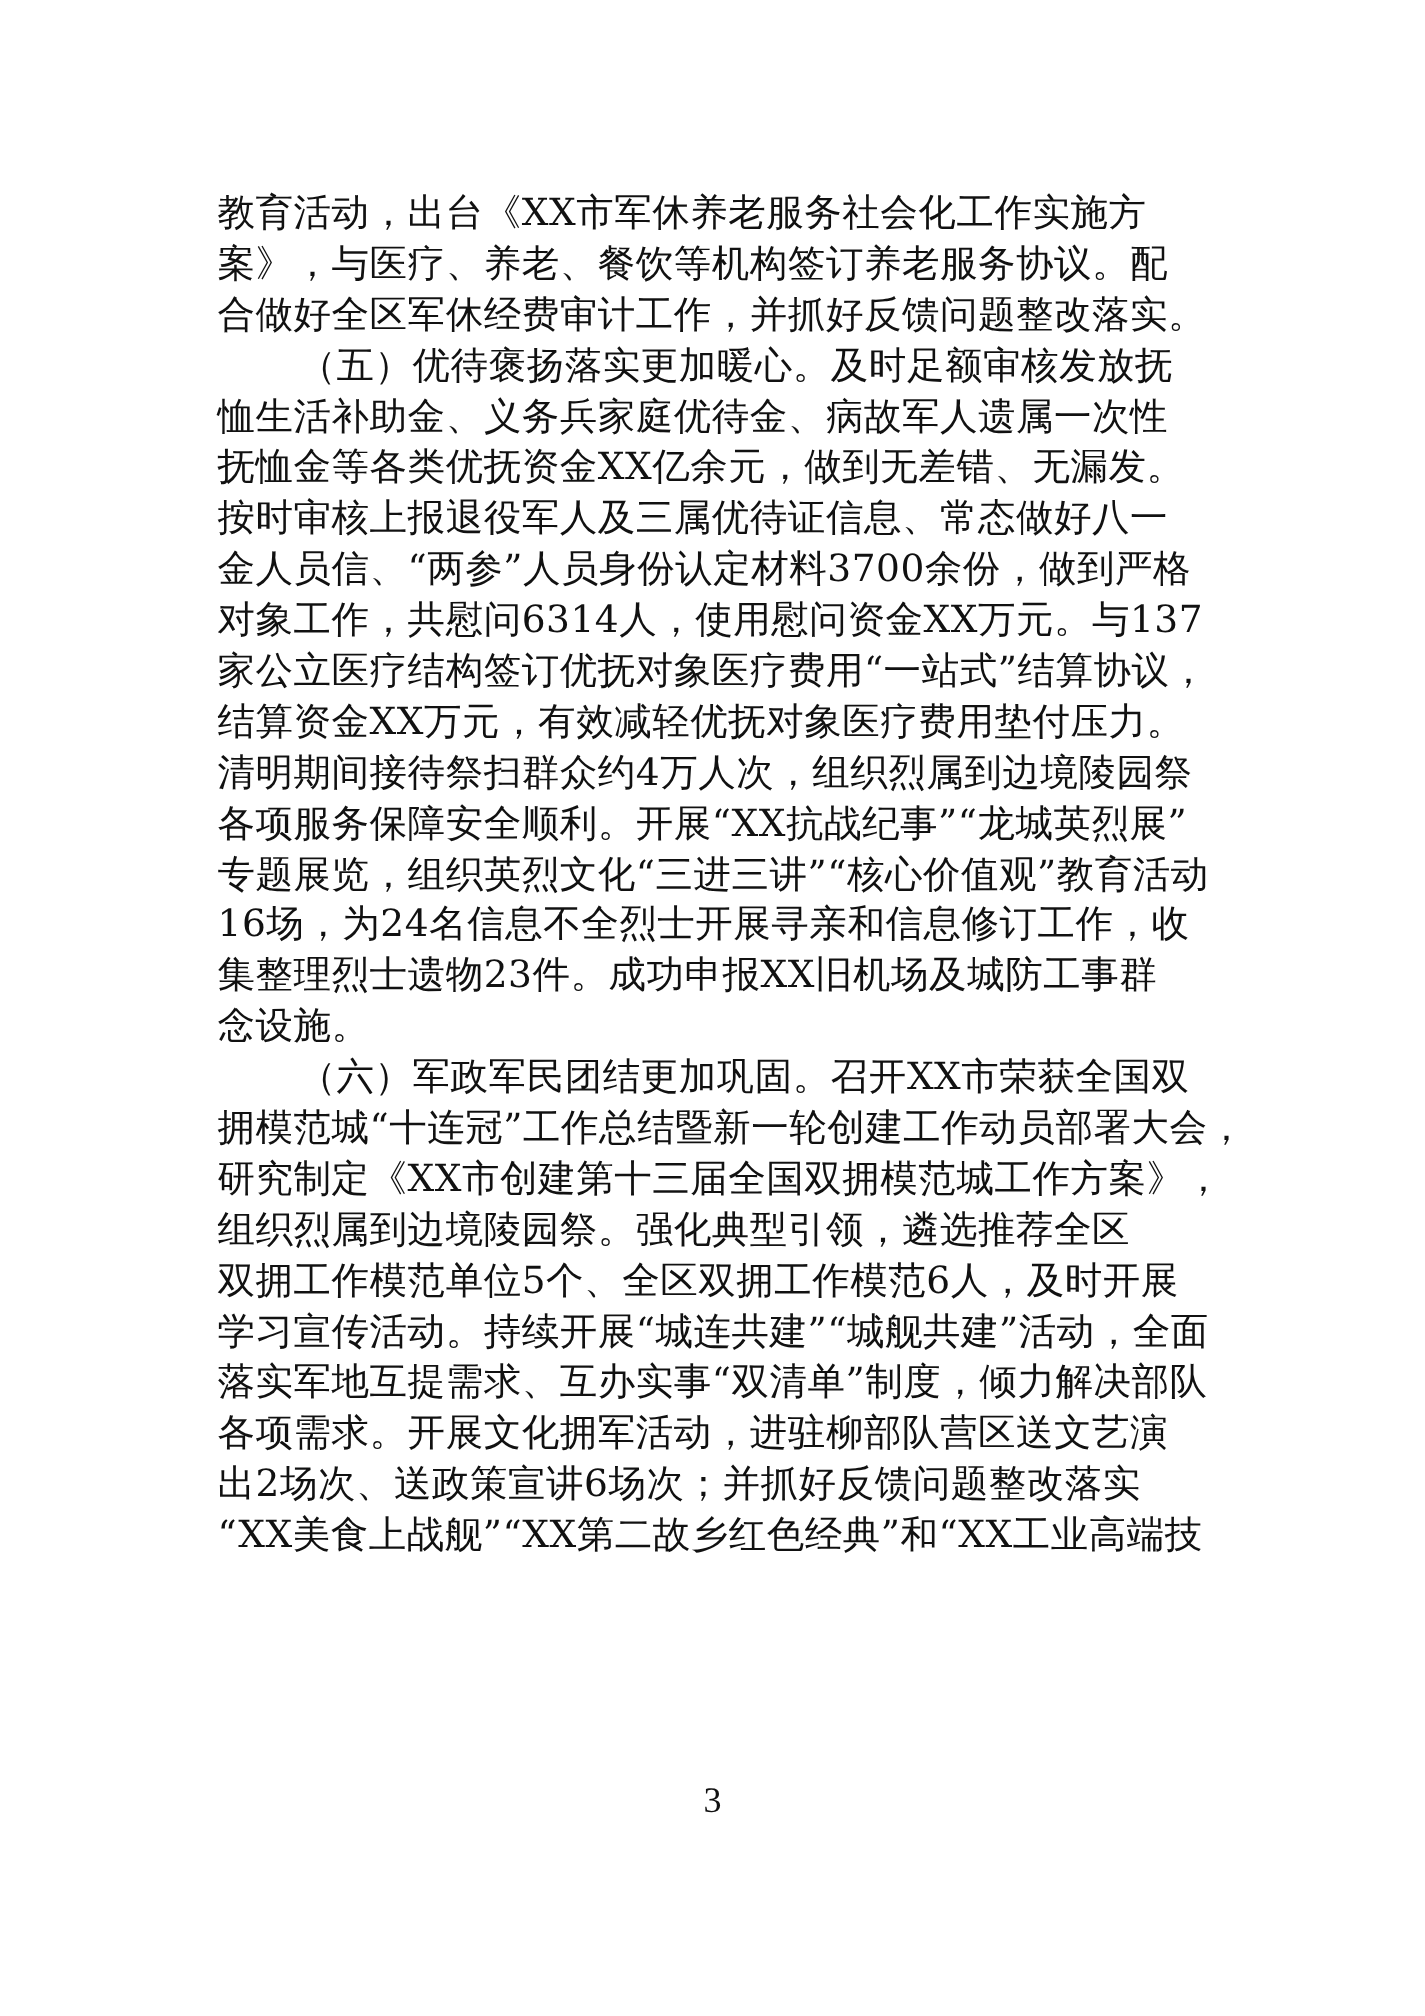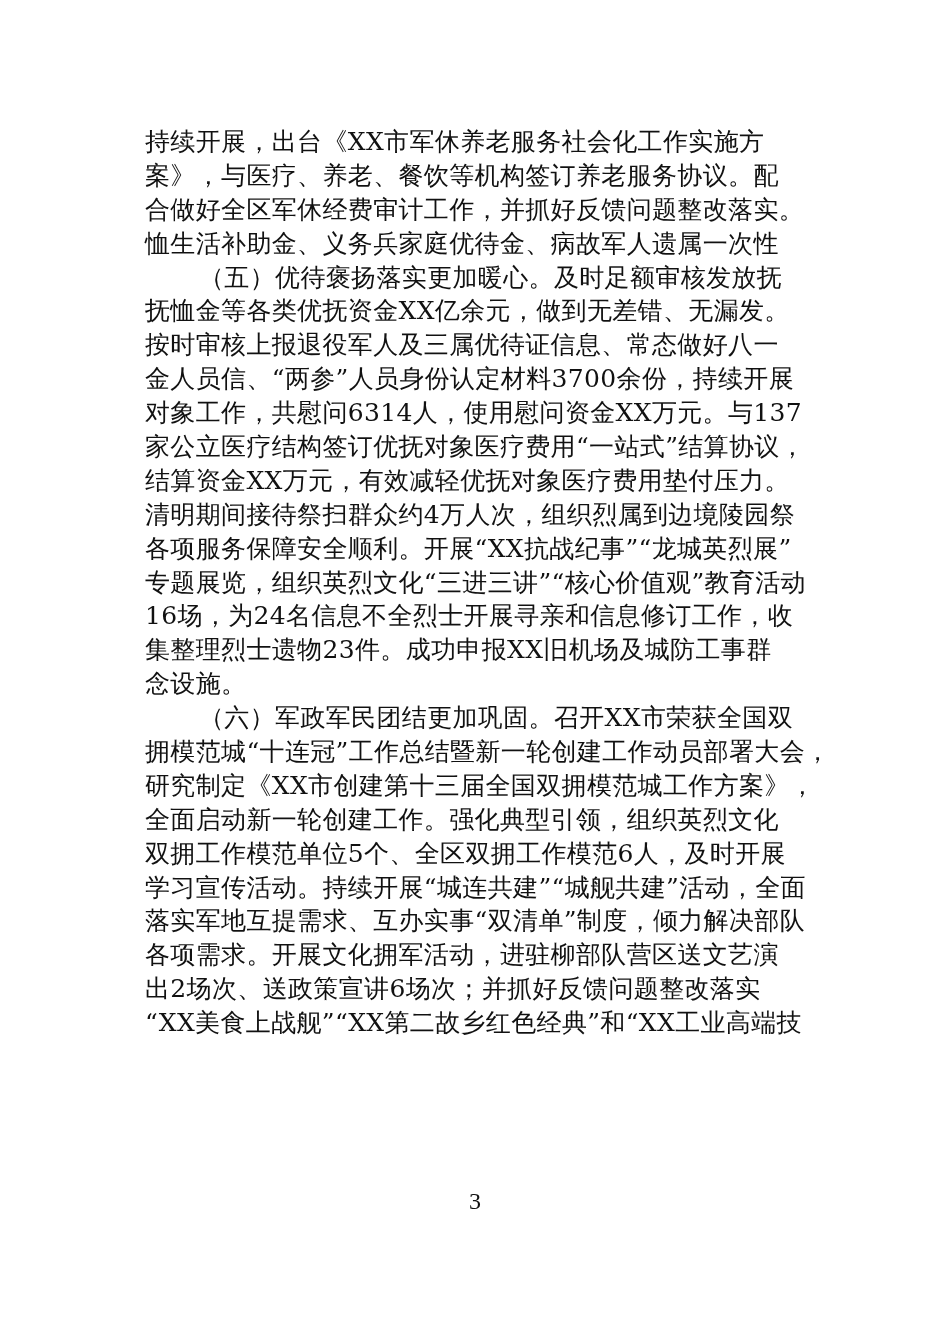--- a/index.html
+++ b/index.html
@@ -15,41 +15,41 @@
   .page-number {
     position: absolute; left: 0; width: 950px; top: 1188px; text-align: center;
     font-family: "Liberation Serif", serif; font-size: 24px; color: #111111;
   }
 </style>
 </head>
 <body>
 
 <div class="page">
   <div class="body-text">
-    <span class="line">持续开展，出台《XX市军休养老服务社会化工作实施方</span>
+    <span class="line">教育活动，出台《XX市军休养老服务社会化工作实施方</span>
     <span class="line">案》，与医疗、养老、餐饮等机构签订养老服务协议。配</span>
     <span class="line">合做好全区军休经费审计工作，并抓好反馈问题整改落实。</span>
+    <span class="line indent">（五）优待褒扬落实更加暖心。及时足额审核发放抚</span>
     <span class="line">恤生活补助金、义务兵家庭优待金、病故军人遗属一次性</span>
-    <span class="line indent">（五）优待褒扬落实更加暖心。及时足额审核发放抚</span>
     <span class="line">抚恤金等各类优抚资金XX亿余元，做到无差错、无漏发。</span>
     <span class="line">按时审核上报退役军人及三属优待证信息、常态做好八一</span>
-    <span class="line">金人员信、“两参”人员身份认定材料3700余份，持续开展</span>
+    <span class="line">金人员信、“两参”人员身份认定材料3700余份，做到严格</span>
     <span class="line">对象工作，共慰问6314人，使用慰问资金XX万元。与137</span>
     <span class="line">家公立医疗结构签订优抚对象医疗费用“一站式”结算协议，</span>
     <span class="line">结算资金XX万元，有效减轻优抚对象医疗费用垫付压力。</span>
     <span class="line">清明期间接待祭扫群众约4万人次，组织烈属到边境陵园祭</span>
     <span class="line">各项服务保障安全顺利。开展“XX抗战纪事”“龙城英烈展”</span>
     <span class="line">专题展览，组织英烈文化“三进三讲”“核心价值观”教育活动</span>
     <span class="line">16场，为24名信息不全烈士开展寻亲和信息修订工作，收</span>
     <span class="line">集整理烈士遗物23件。成功申报XX旧机场及城防工事群</span>
     <span class="line">念设施。</span>
     <span class="line indent">（六）军政军民团结更加巩固。召开XX市荣获全国双</span>
     <span class="line">拥模范城“十连冠”工作总结暨新一轮创建工作动员部署大会，</span>
     <span class="line">研究制定《XX市创建第十三届全国双拥模范城工作方案》，</span>
-    <span class="line">全面启动新一轮创建工作。强化典型引领，组织英烈文化</span>
+    <span class="line">组织烈属到边境陵园祭。强化典型引领，遴选推荐全区</span>
     <span class="line">双拥工作模范单位5个、全区双拥工作模范6人，及时开展</span>
     <span class="line">学习宣传活动。持续开展“城连共建”“城舰共建”活动，全面</span>
     <span class="line">落实军地互提需求、互办实事“双清单”制度，倾力解决部队</span>
     <span class="line">各项需求。开展文化拥军活动，进驻柳部队营区送文艺演</span>
     <span class="line">出2场次、送政策宣讲6场次；并抓好反馈问题整改落实</span>
     <span class="line">“XX美食上战舰”“XX第二故乡红色经典”和“XX工业高端技</span>
   </div>
   <div class="page-number">3</div>
 </div>
 

